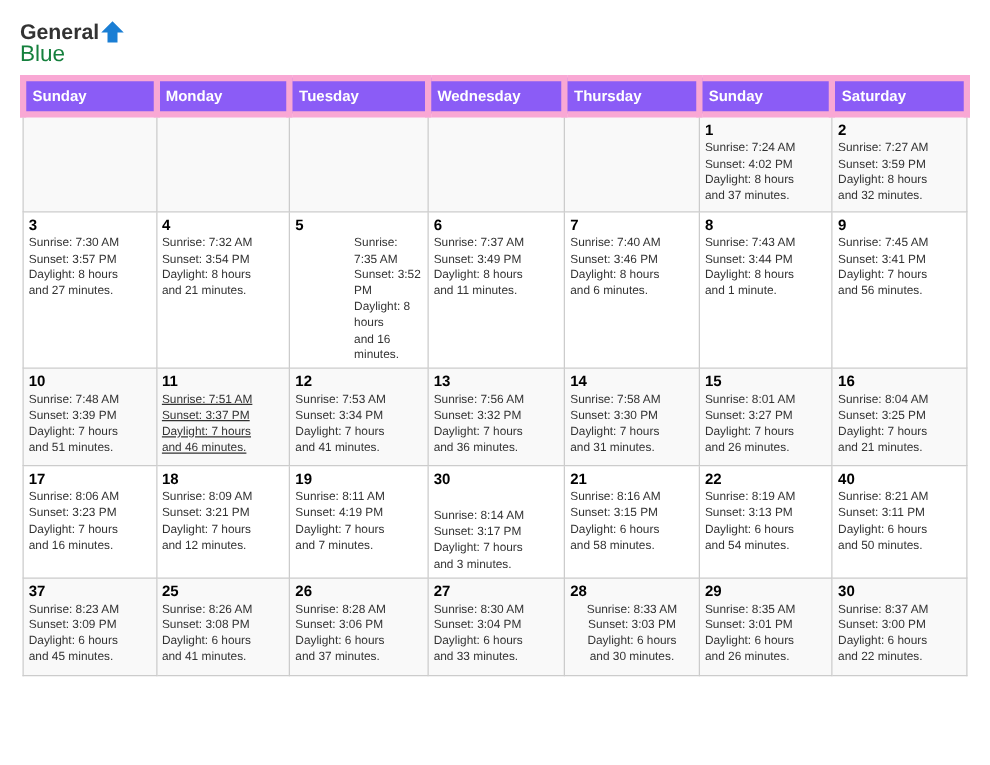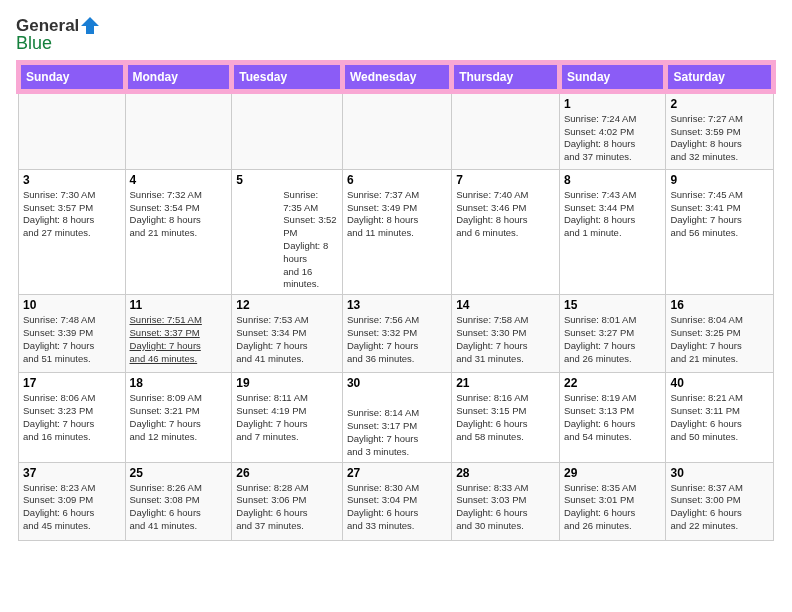--- a/index.html
+++ b/index.html
@@ -315,21 +315,21 @@
           </td>
           <td>
             <span class="day-num">27</span>
             <div class="day-info" style="white-space: pre-line;">Sunrise: 8:30 AM
 Sunset: 3:04 PM
 Daylight: 6 hours
 and 33 minutes.</div>
           </td>
           <td>
             <span class="day-num">28</span>
-            <div class="day-info" style="white-space: pre-line;">Sunrise: 8:33 AM
+            <div class="day-info" style="white-space: pre-line; text-align: center;">Sunrise: 8:33 AM
 Sunset: 3:03 PM
 Daylight: 6 hours
 and 30 minutes.</div>
           </td>
           <td>
             <span class="day-num">29</span>
             <div class="day-info" style="white-space: pre-line;">Sunrise: 8:35 AM
 Sunset: 3:01 PM
 Daylight: 6 hours
 and 26 minutes.</div>

